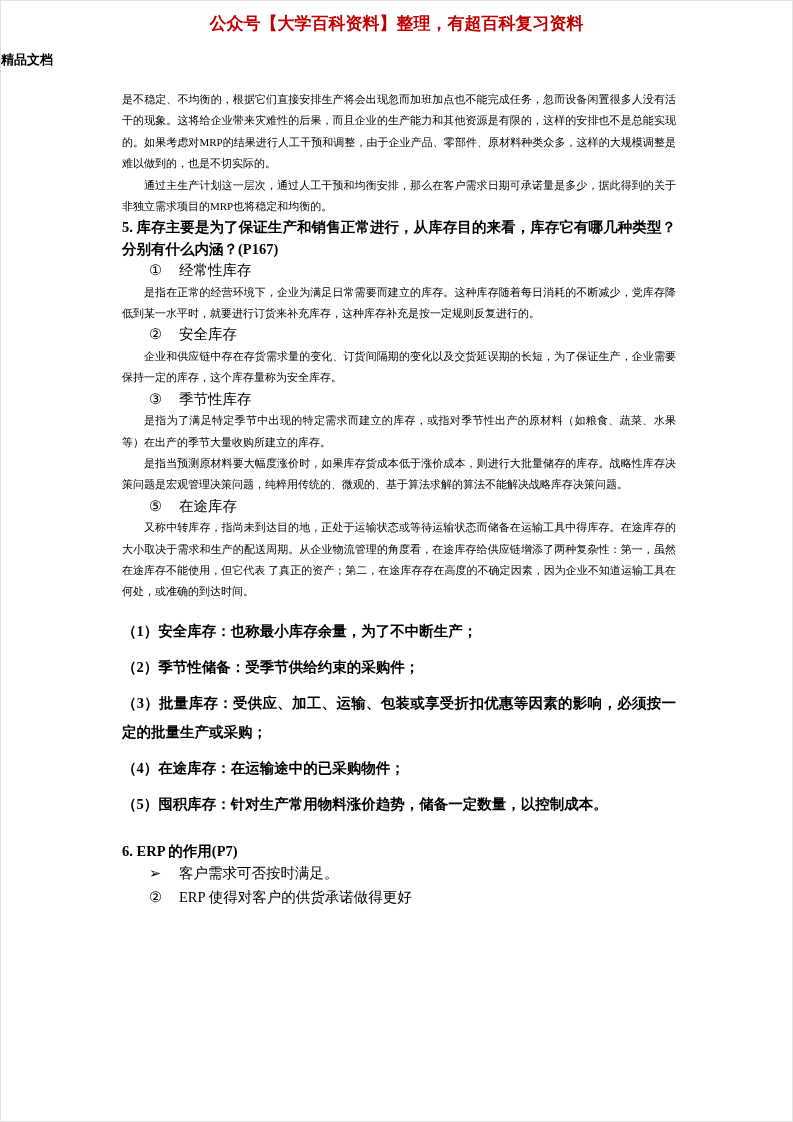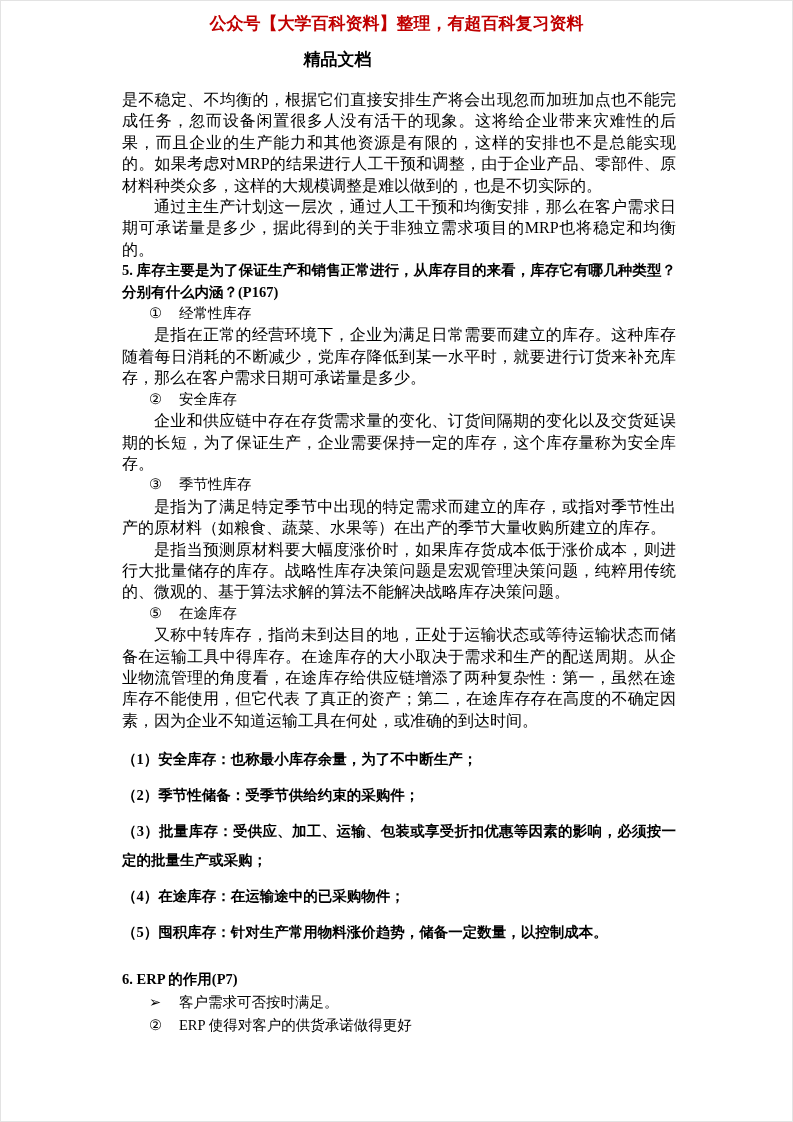--- a/index.html
+++ b/index.html
@@ -19,32 +19,32 @@
     margin: 0;
     padding-top: 13px;
     text-align: center;
     color: #c00000;
     font-weight: 700;
     font-size: 17px;
     line-height: 20px;
   }
   .watermark {
     margin: 19px 118px 0 0;
-    text-align: center;
+    text-align: left;
     font-weight: 700;
-    font-size: 17px;
+    font-size: 13px;
     line-height: 14px;
   }
   .content {
     margin: 22px 118px 0 121px;
     width: 554px;
   }
   .content p { margin: 0; }
   .body-p {
-    font-size: 16px;
+    font-size: 11px;
     line-height: 21.4px;
     text-align: justify;
     text-justify: inter-ideograph;
   }
   .indent { text-indent: 2em; }
   .h-bold {
     font-weight: 700;
     font-size: 14.5px;
     line-height: 21.4px;
     text-align: justify;
@@ -75,21 +75,21 @@
   <p class="watermark">精品文档</p>
 
   <div class="content">
 
     <p class="body-p">是不稳定、不均衡的，根据它们直接安排生产将会出现忽而加班加点也不能完成任务，忽而设备闲置很多人没有活干的现象。这将给企业带来灾难性的后果，而且企业的生产能力和其他资源是有限的，这样的安排也不是总能实现的。如果考虑对MRP的结果进行人工干预和调整，由于企业产品、零部件、原材料种类众多，这样的大规模调整是难以做到的，也是不切实际的。</p>
     <p class="body-p indent">通过主生产计划这一层次，通过人工干预和均衡安排，那么在客户需求日期可承诺量是多少，据此得到的关于非独立需求项目的MRP也将稳定和均衡的。</p>
 
     <p class="body-p h-bold">5. 库存主要是为了保证生产和销售正常进行，从库存目的来看，库存它有哪几种类型？分别有什么内涵？(P167)</p>
 
     <p class="body-p li"><span class="marker">①</span><span>经常性库存</span></p>
-    <p class="body-p indent">是指在正常的经营环境下，企业为满足日常需要而建立的库存。这种库存随着每日消耗的不断减少，党库存降低到某一水平时，就要进行订货来补充库存，那么在客户需求日期可承诺量是多少。</p>
+    <p class="body-p indent">是指在正常的经营环境下，企业为满足日常需要而建立的库存。这种库存随着每日消耗的不断减少，党库存降低到某一水平时，就要进行订货来补充库存，这种库存补充是按一定规则反复进行的。</p>
 
     <p class="body-p li"><span class="marker">②</span><span>安全库存</span></p>
     <p class="body-p indent">企业和供应链中存在存货需求量的变化、订货间隔期的变化以及交货延误期的长短，为了保证生产，企业需要保持一定的库存，这个库存量称为安全库存。</p>
 
     <p class="body-p li"><span class="marker">③</span><span>季节性库存</span></p>
     <p class="body-p indent">是指为了满足特定季节中出现的特定需求而建立的库存，或指对季节性出产的原材料（如粮食、蔬菜、水果等）在出产的季节大量收购所建立的库存。</p>
 
     <p class="body-p indent">是指当预测原材料要大幅度涨价时，如果库存货成本低于涨价成本，则进行大批量储存的库存。战略性库存决策问题是宏观管理决策问题，纯粹用传统的、微观的、基于算法求解的算法不能解决战略库存决策问题。</p>
 
     <p class="body-p li"><span class="marker">⑤</span><span>在途库存</span></p>

